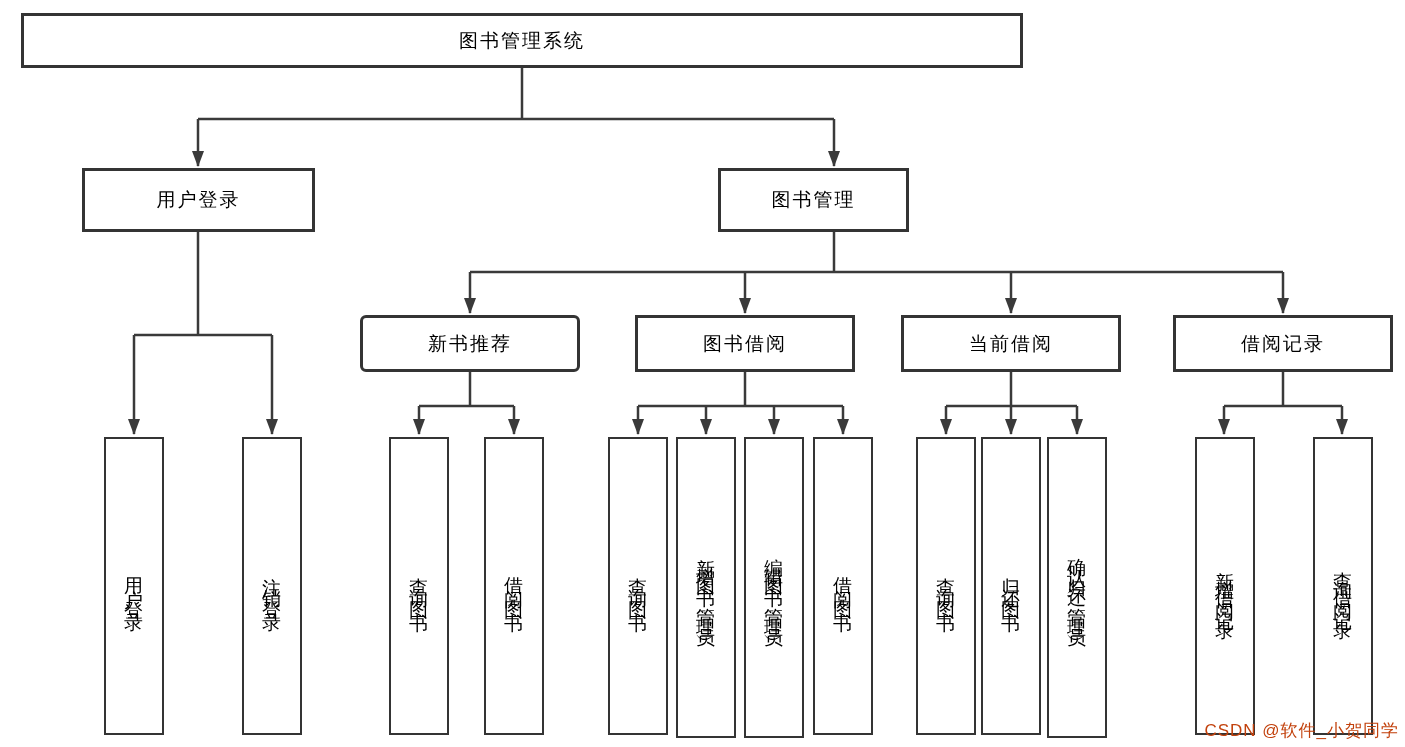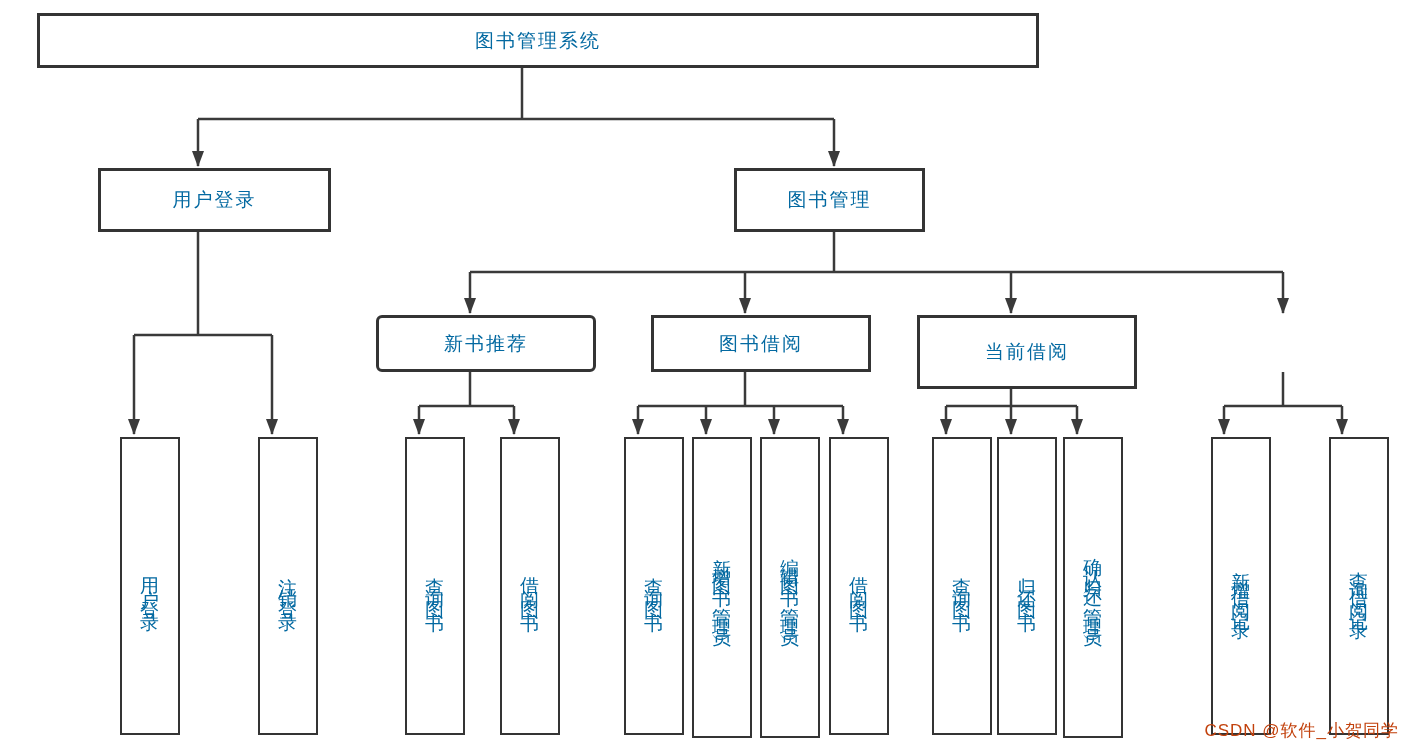--- a/index.html
+++ b/index.html
@@ -25,22 +25,21 @@
   }
   .box {
     position: absolute;
     box-sizing: border-box;
     border: 3px solid #343434;
     background: #ffffff;
     display: flex;
     align-items: center;
     justify-content: center;
     z-index: 2;
-    color: #0369a1;
-    margin-left: 16px;
+    color: #000000;
   }
   .box.h span {
     font-size: 19px;
     letter-spacing: 2px;
     white-space: nowrap;
   }
   .box.v {
     border-width: 2.5px;
   }
   .box.v span {
@@ -129,22 +128,25 @@
   <div class="box h" style="left:718px; top:168px; width:191px; height:64px;">
     <span>图书管理</span>
   </div>
 
   <div class="box h" style="left:360px; top:315px; width:220px; height:57px;border-radius:6px;">
     <span>新书推荐</span>
   </div>
   <div class="box h" style="left:635px; top:315px; width:220px; height:57px;">
     <span>图书借阅</span>
   </div>
-  <div class="box h" style="left:901px; top:315px; width:220px; height:74px;">
+  <div class="box h" style="left:901px; top:315px; width:220px; height:57px;">
     <span>当前借阅</span>
+  </div>
+  <div class="box h" style="left:1173px; top:315px; width:220px; height:57px;">
+    <span>借阅记录</span>
   </div>
 
   <div class="box v" style="left:104px; top:437px; width:60px; height:298px;">
     <span>用户登录</span>
   </div>
   <div class="box v" style="left:242px; top:437px; width:60px; height:298px;">
     <span>注销登录</span>
   </div>
 
   <div class="box v" style="left:389px; top:437px; width:60px; height:298px;">

